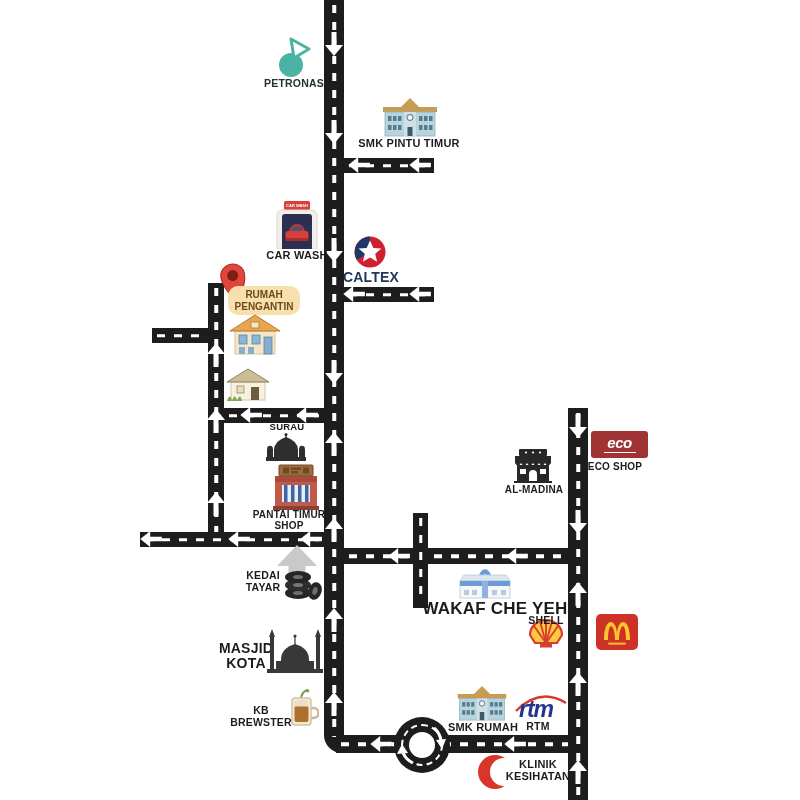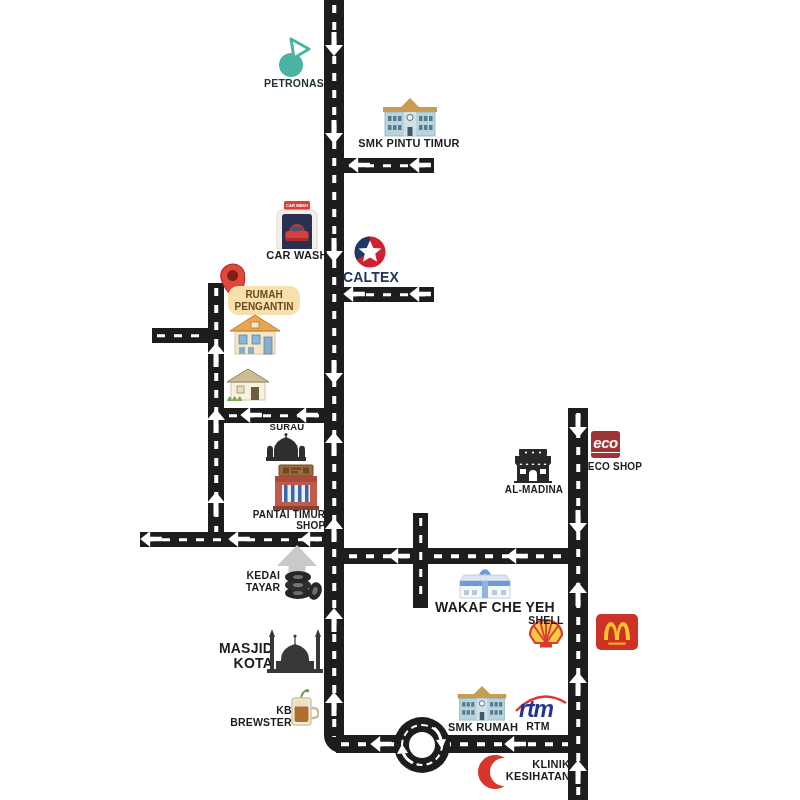--- a/index.html
+++ b/index.html
@@ -10,30 +10,30 @@
           background:repeating-linear-gradient(to bottom,#fff 0 8px,transparent 8px 17px);}
   .dash-h{position:absolute;top:50%;left:5px;right:5px;height:3.5px;transform:translateY(-50%);
           background:repeating-linear-gradient(to right,#fff 0 8px,transparent 8px 17px);}
   .arr{position:absolute;width:18px;height:26px;}
   .arr::before{content:"";position:absolute;left:50%;top:0;transform:translateX(-50%);
                width:0;height:0;border:9px solid transparent;border-top-width:0;border-bottom:11px solid #fff;}
   .arr::after{content:"";position:absolute;left:50%;top:10px;transform:translateX(-50%);
               width:5px;height:14px;background:#fff;}
   .arr.down{transform:rotate(180deg);}
   .arr.left{transform:rotate(-90deg) scale(0.9);}
-  .lbl{position:absolute;font-weight:800;color:#1c1c1c;text-align:right;line-height:1.1;
+  .lbl{position:absolute;font-weight:800;color:#1c1c1c;text-align:center;line-height:1.1;
        letter-spacing:.2px;white-space:nowrap;transform:translateX(-50%);}
   .icon{position:absolute;}
   .bubble{position:absolute;background:#f8e0ad;border-radius:10px;color:#6b4a1f;
           font-weight:800;text-align:center;font-size:10px;line-height:1.15;padding:3px 2px;}
   .roundabout{position:absolute;left:394px;top:717px;width:56px;height:56px;}
   .rb-outer{position:absolute;inset:0;border-radius:50%;background:#1d1d1d;}
   .rb-dash{position:absolute;inset:7px;border-radius:50%;border:2.5px dashed #fff;box-sizing:border-box;}
   .rb-inner{position:absolute;inset:15px;border-radius:50%;background:#fff;}
-  .eco-logo{position:absolute;left:591px;top:431px;width:29px;height:27px;background:#a03434;
+  .eco-logo{position:absolute;left:591px;top:431px;width:57px;height:27px;background:#a03434;
             border-radius:3px;display:flex;flex-direction:column;align-items:center;justify-content:center;}
   .eco-txt{color:#fff;font-weight:800;font-size:15px;line-height:14px;letter-spacing:-.5px;font-style:italic;}
   .eco-line{width:32px;height:1.5px;background:#fff;margin-top:1.5px;}
 </style>
 </head>
 <body>
 
 <div class="map">
 
   <div class="road" style="left:324px;top:0;width:20px;height:753px;border-bottom-left-radius:18px;">
@@ -308,21 +308,21 @@
     <rect x="2" y="14" width="50" height="17" fill="#f5f8fb" stroke="#c2d2e2" stroke-width="1"></rect>
     <rect x="2" y="14" width="50" height="5" fill="#6d9bd8"></rect>
     <rect x="24" y="14" width="6" height="17" fill="#8fb3e0"></rect>
     <g fill="#b9c9d9">
       <rect x="6" y="23" width="5" height="5"></rect>
         <rect x="14" y="23" width="5" height="5"></rect>
       <rect x="34" y="23" width="5" height="5"></rect>
         <rect x="43" y="23" width="5" height="5"></rect>
     </g>
   </svg>
-  <div class="lbl" style="left:495px;top:600px;font-size:14px;">WAKAF CHE YEH</div>
+  <div class="lbl" style="left:495px;top:600px;font-size:17px;">WAKAF CHE YEH</div>
 
   <svg class="icon" style="left:528px;top:616px;" width="36" height="32" viewBox="0 0 36 32">
     <path d="M2,19 A16,15 0 0 1 34,19 L29,27 H7 Z" fill="#f9c940" stroke="#d93a32" stroke-width="2.2"></path>
     <g stroke="#d93a32" stroke-width="1.8" fill="none">
       <path d="M18,27 L6,10"></path>
         <path d="M18,27 L12,5.5"></path>
         <path d="M18,27 L18,4"></path>
       <path d="M18,27 L24,5.5"></path>
         <path d="M18,27 L30,10"></path>
     </g>

